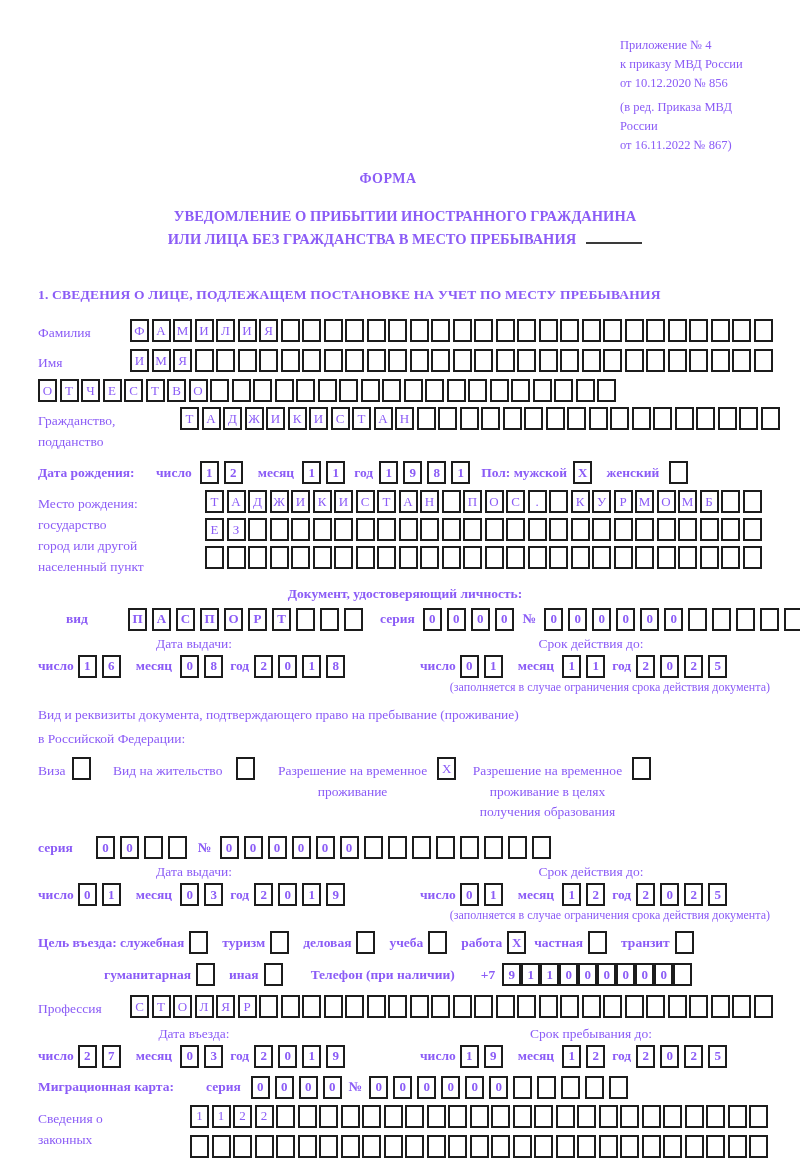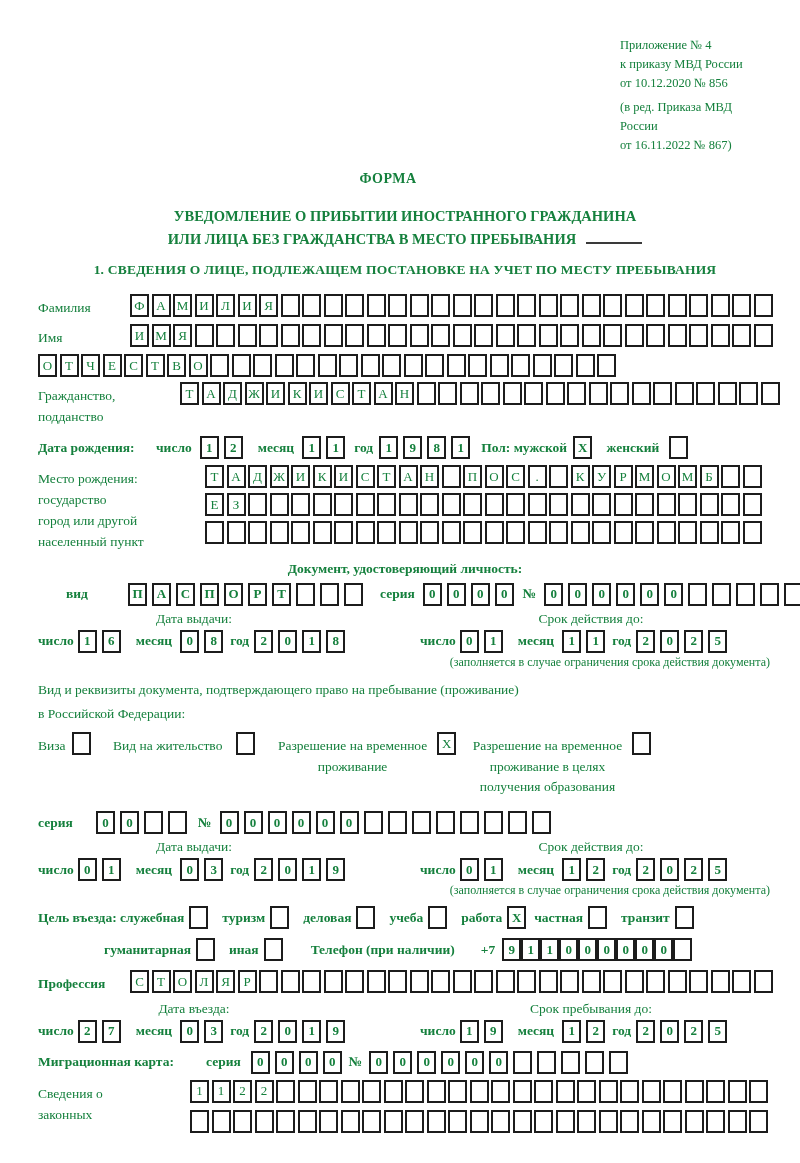--- a/index.html
+++ b/index.html
@@ -1,24 +1,24 @@
 <!DOCTYPE html>
 <html><head>
 <meta charset="utf-8">
 <style>
   html,body{margin:0;padding:0;background:#888;}
-  .page{width:800px;height:1163px;background:#fff;color:#15803d;position:relative;
+  .page{width:800px;height:1163px;background:#fff;color:#8b5cf6;position:relative;
         font-family:"Liberation Serif","DejaVu Serif",serif;box-sizing:border-box;
         padding:36px 28px 20px 38px;overflow:hidden;}
   .annex{margin-left:582px;font-size:12.5px;line-height:1.5;}
   .annex .g2{margin-top:6px;}
   .forma{font-weight:bold;font-size:14px;text-align:center;margin:16px 34px 0 0;letter-spacing:.5px;}
   .title{text-align:center;font-weight:bold;font-size:14.5px;line-height:1.65;margin-top:18px;}
   .u-line{display:inline-block;width:56px;border-bottom:2px solid #3a3a3a;height:10px;margin-left:10px;}
-  .sec-title{text-align:center;font-weight:bold;font-size:13.5px;margin-top:10px;margin-bottom:16px;letter-spacing:.2px;}
+  .sec-title{font-weight:bold;font-size:13.5px;margin-top:35px;margin-bottom:16px;letter-spacing:.2px;}
   .row{display:flex;align-items:flex-start;margin-bottom:5px;}
   .lbl{font-size:13.5px;padding-top:4px;flex:none;line-height:1.55;}
   .cells{display:flex;flex-wrap:nowrap;}
   .cell{display:inline-flex;align-items:center;justify-content:center;flex:none;
         width:19px;height:23px;box-sizing:border-box;border:2px solid #1c1c1c;
         margin-right:2.5px;font-size:13px;background:#fff;}
   .sp .cell{margin-right:5px;}
   .ig{display:flex;align-items:center;font-weight:bold;}
   .t{font-size:13.5px;flex:none;}
   .stack{display:flex;flex-direction:column;}
@@ -602,21 +602,21 @@
         <span class="cell">0</span>
         <span class="cell">0</span>
         <span class="cell">0</span>
         <span class="cell">0</span>
         <span class="cell">0</span>
         <span class="cell"></span>
       </span>
   </div>
 
   <div class="row">
-    <div class="lbl" style="width:92px;font-weight:bold;">Профессия</div>
+    <div class="lbl" style="width:92px;">Профессия</div>
     <div class="cells">
         <span class="cell">С</span>
         <span class="cell">Т</span>
         <span class="cell">О</span>
         <span class="cell">Л</span>
         <span class="cell">Я</span>
         <span class="cell">Р</span>
         <span class="cell"></span>
         <span class="cell"></span>
         <span class="cell"></span>

